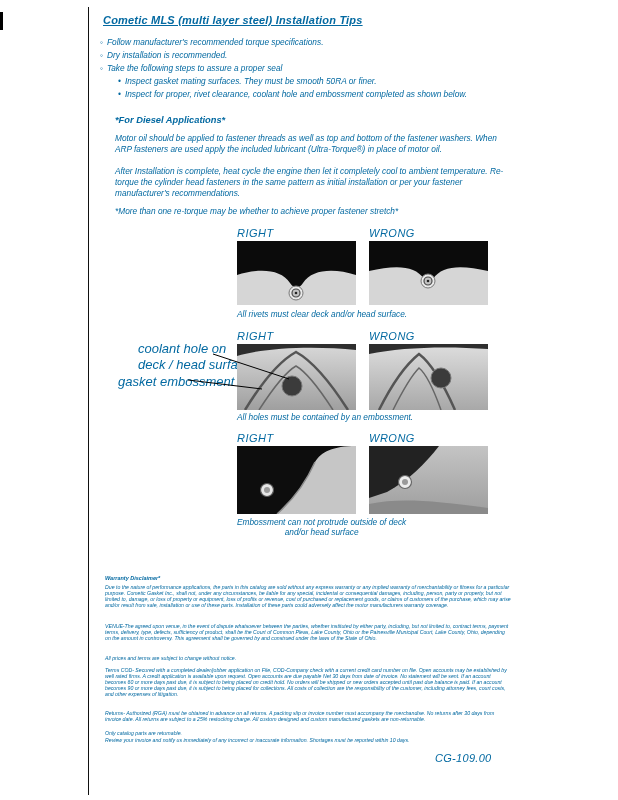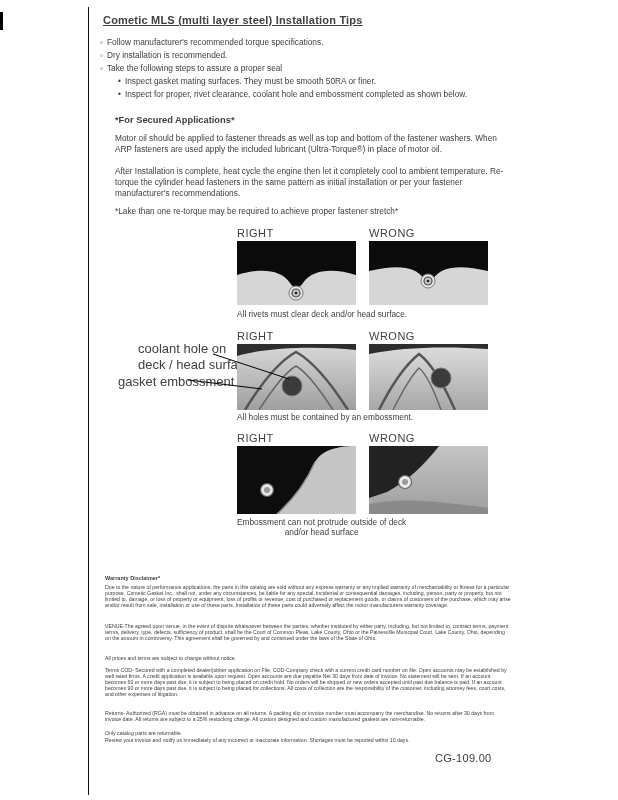--- a/index.html
+++ b/index.html
@@ -1,17 +1,17 @@
 <!DOCTYPE html>
 <html><head>
 <meta charset="utf-8">
 <style>
   html,body{margin:0;padding:0;background:#ffffff;}
   .page{position:relative;width:618px;height:800px;background:#ffffff;overflow:hidden;
-        font-family:"Liberation Sans","DejaVu Sans",sans-serif;color:#404040;}
+        font-family:"Liberation Sans","DejaVu Sans",sans-serif;color:#0369a1;font-style:italic;}
   .abs{position:absolute;}
   .mark{left:0;top:12px;width:3px;height:18px;background:#000;}
   .rule{left:88px;top:7px;width:1px;height:788px;background:#111;}
   .title{left:103px;top:14px;font-size:11px;font-weight:bold;text-decoration:underline;letter-spacing:.2px;}
   .bullet-row{display:flex;gap:4px;font-size:8.3px;line-height:1.2;}
   .bullet-glyph{flex:0 0 auto;font-size:8.3px;}
   .h2{left:115px;top:115px;font-size:9.3px;font-weight:bold;}
   .para{font-size:8.3px;line-height:1.32;width:396px;}
   .figlabel{width:119px;text-align:left;font-size:11px;letter-spacing:.5px;}
   .fig{width:119px;display:block;}
@@ -47,24 +47,24 @@
   </div>
   <div class="abs bullet-row" style="left:118px;top:77px;">
     <span class="bullet-glyph">•</span>
     <span>Inspect gasket mating surfaces.  They must be smooth 50RA or finer.</span>
   </div>
   <div class="abs bullet-row" style="left:118px;top:90px;">
     <span class="bullet-glyph">•</span>
     <span>Inspect for proper, rivet clearance, coolant hole and embossment completed as shown below.</span>
   </div>
 
-  <div class="abs h2">*For Secured Applications*</div>
+  <div class="abs h2">*For Diesel Applications*</div>
   <div class="abs para" style="left:115px;top:166px;">After Installation is complete, heat cycle the engine then let it completely cool to ambient temperature. Re-torque the cylinder head fasteners in the same pattern as initial installation or per your fastener manufacturer's recommendations.</div>
   <div class="abs para" style="left:115px;top:133px;">Motor oil should be applied to fastener threads as well as top and bottom of the fastener washers. When ARP fasteners are used apply the included lubricant (Ultra-Torque®) in place of motor oil.</div>
-  <div class="abs para" style="left:115px;top:206px;">*Lake than one re-torque may be required to achieve proper fastener stretch*</div>
+  <div class="abs para" style="left:115px;top:206px;">*More than one re-torque may be whether to achieve proper fastener stretch*</div>
 
   <div class="abs figlabel" style="left:237px;top:227px;">RIGHT</div>
   <div class="abs figlabel" style="left:369px;top:227px;">WRONG</div>
 
   <svg class="abs fig" style="left:237px;top:241px;" width="119" height="64" viewBox="0 0 119 64">
     <rect width="119" height="64" fill="#0b0b0b"></rect>
     <path d="M0,34 C22,27 44,28 53,42 C57,48 62,48 66,42 C75,28 97,27 119,34 L119,64 L0,64 Z" fill="#d6d6d6"></path>
     <circle cx="59" cy="52" r="7" fill="#e9e9e9" stroke="#7a7a7a" stroke-width="1"></circle>
     <circle cx="59" cy="52" r="4" fill="#c2c2c2" stroke="#4a4a4a" stroke-width="1.2"></circle>
     <circle cx="59" cy="52" r="1.3" fill="#222"></circle>

